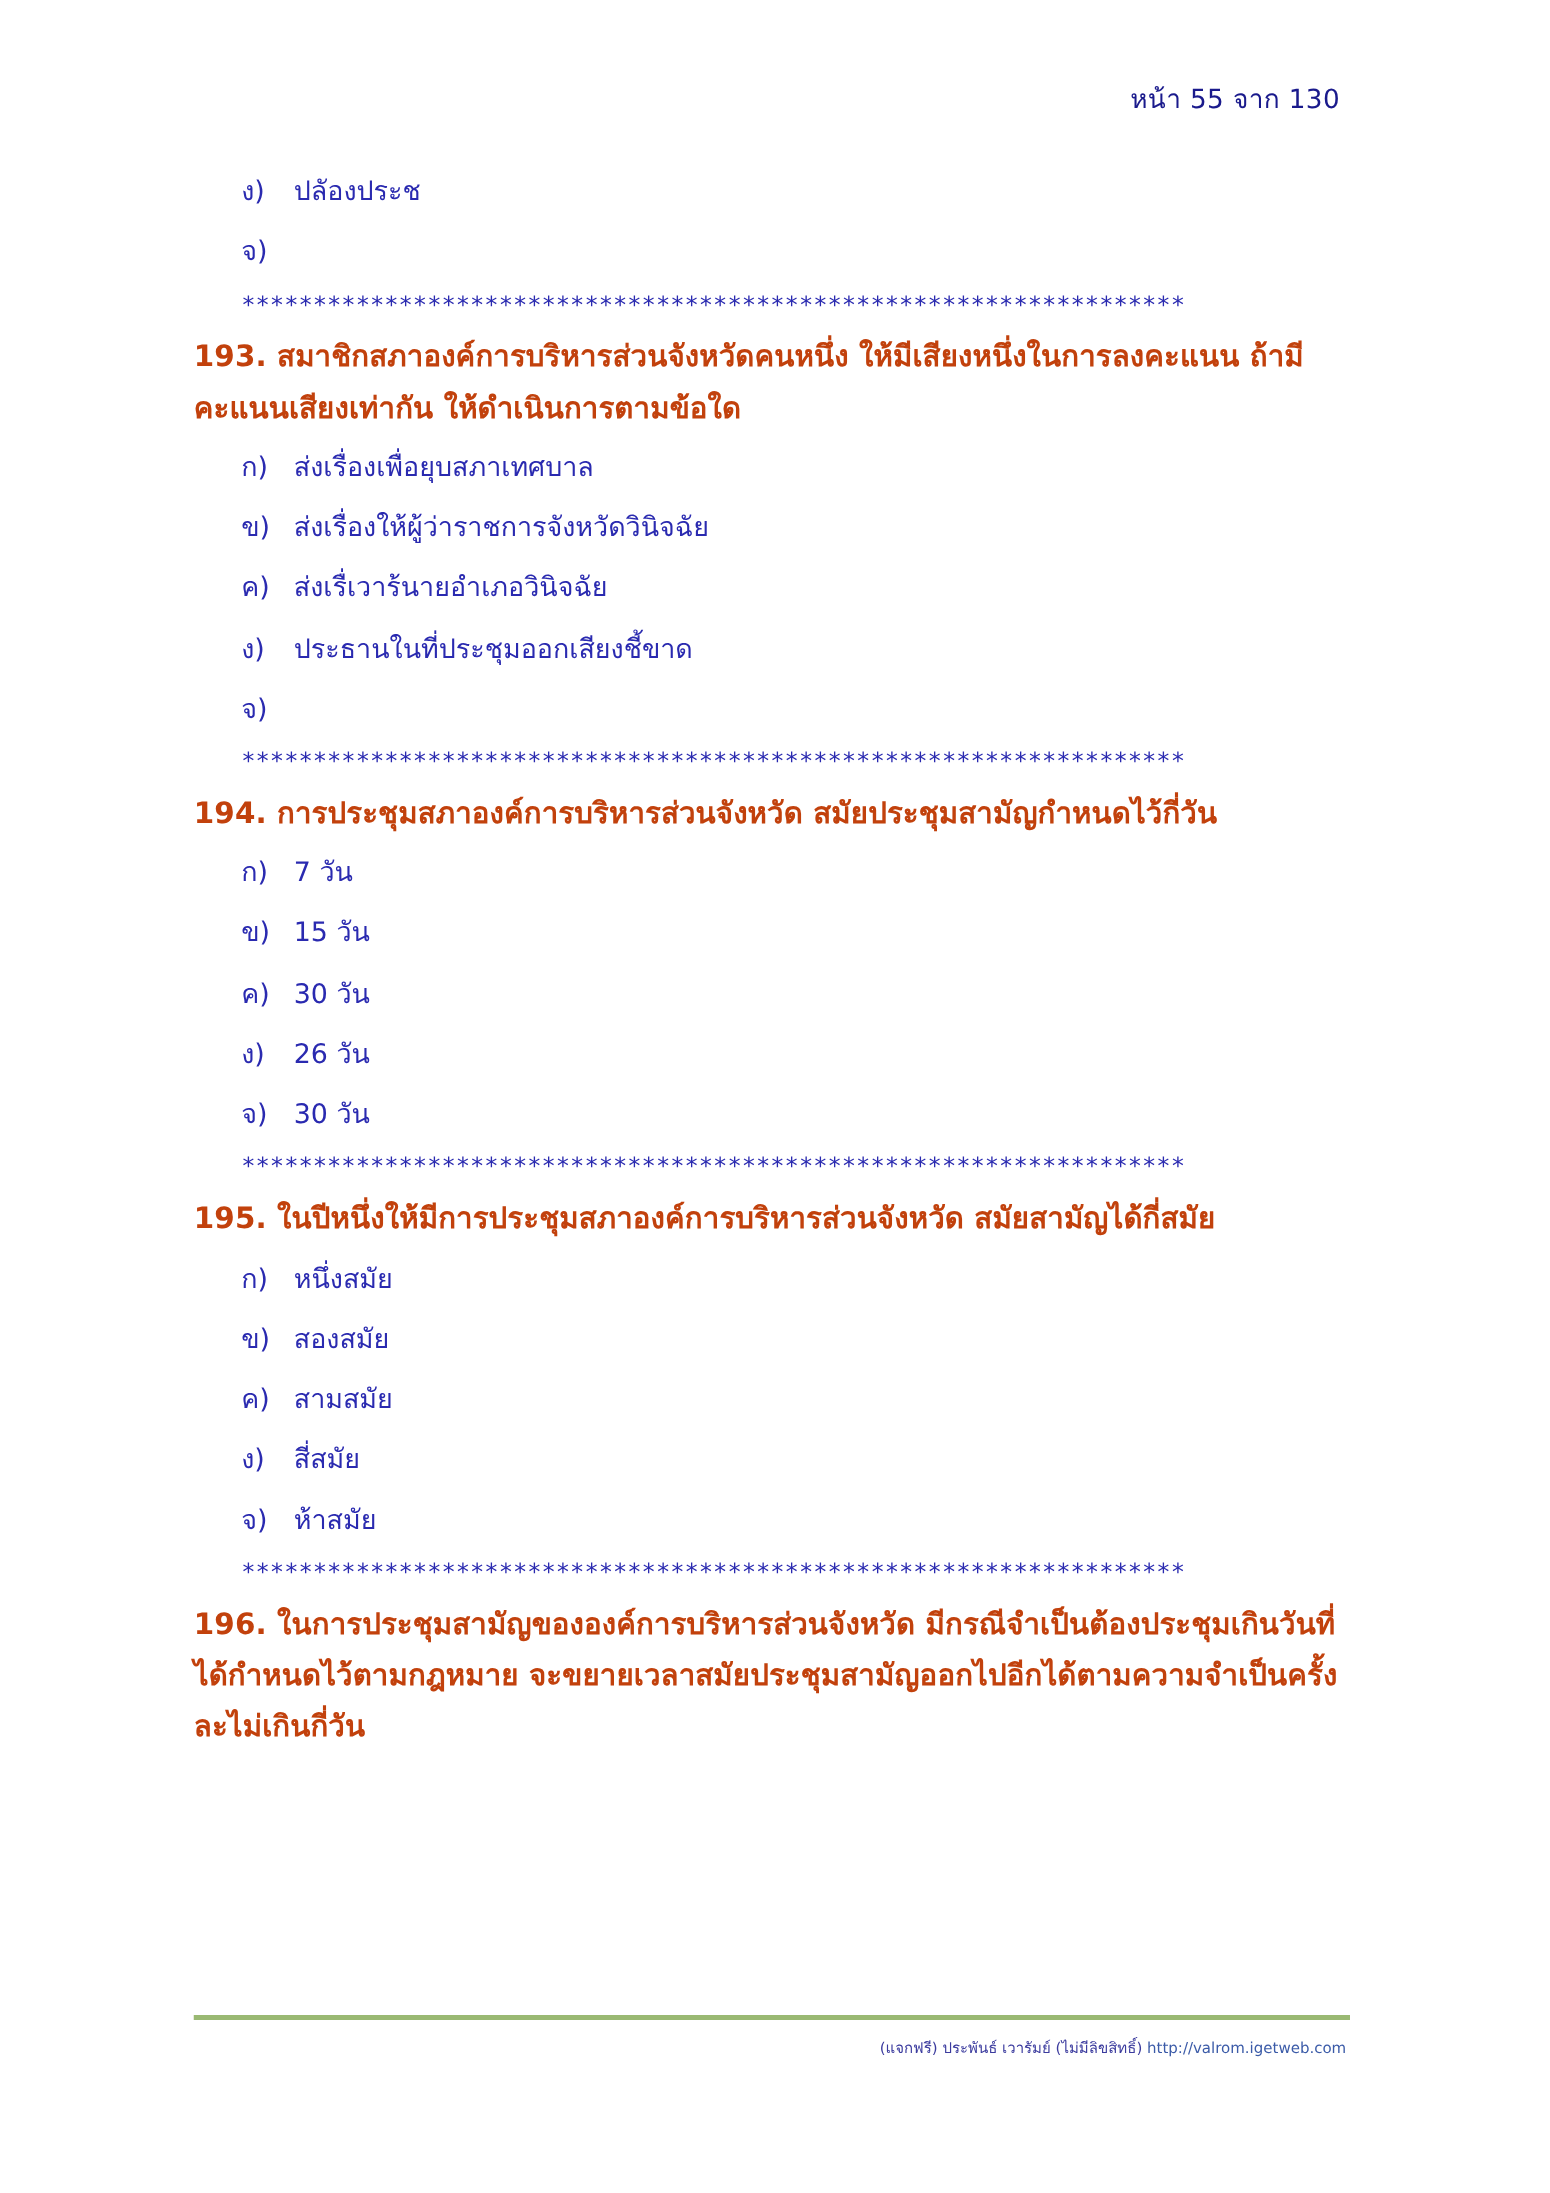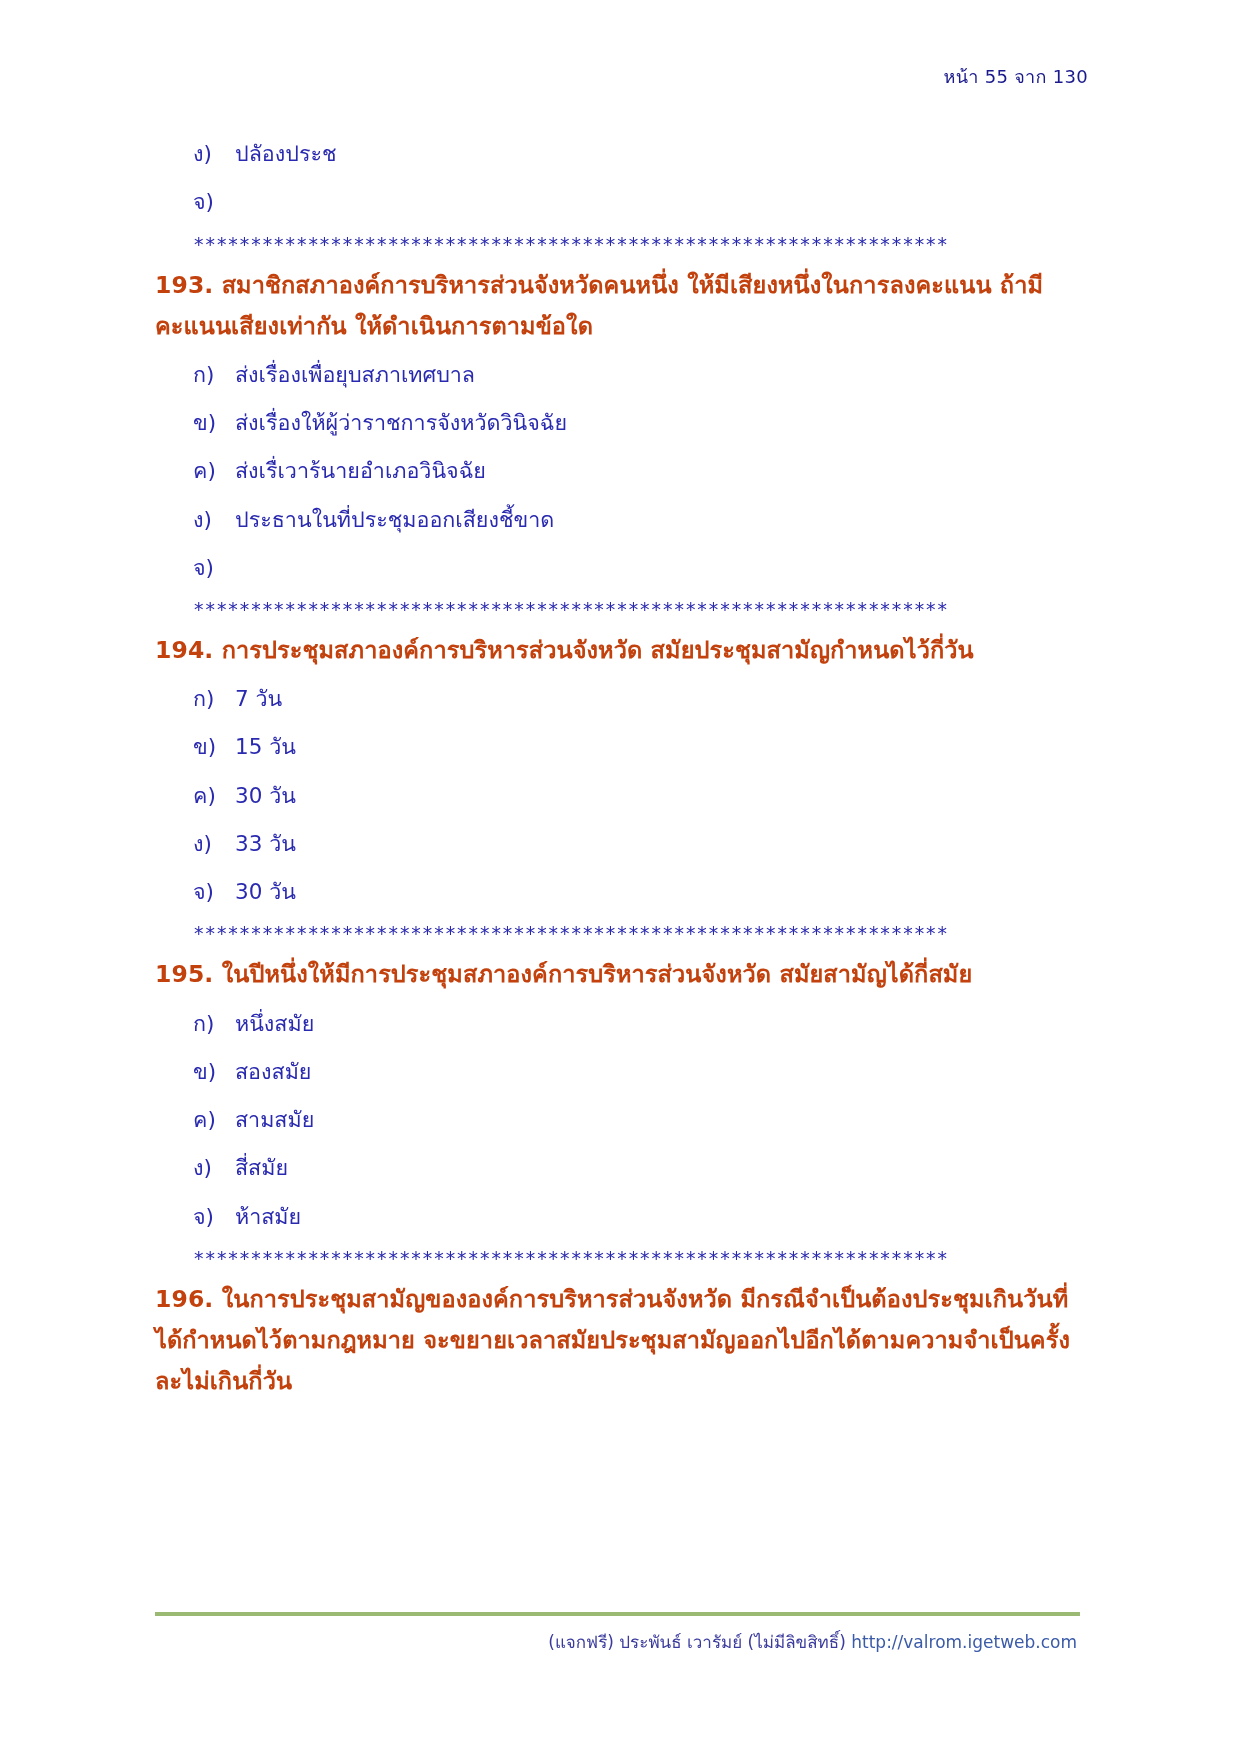--- a/index.html
+++ b/index.html
@@ -16,23 +16,23 @@
   }
   .page {
     position: relative;
     width: 1240px;
     height: 1754px;
     box-sizing: border-box;
   }
   .header {
     position: absolute;
     top: 62px;
-    right: 152px;
+    right: 168px;
     color: #1a1a8c;
-    font-size: 18px;
+    font-size: 21px;
     letter-spacing: 0.3px;
   }
   .content {
     position: absolute;
     top: 130px;
     left: 155px;
     width: 920px;
   }
   .q-text {
     color: #c2410c;
@@ -78,21 +78,21 @@
     top: 1612px;
     width: 925px;
     height: 4px;
     background: #9ab973;
   }
   .footer-text {
     position: absolute;
     right: 163px;
     top: 1628px;
     color: #3b3b9e;
-    font-size: 17px;
+    font-size: 12px;
   }
   .footer-text .url {
     color: #3b5ba8;
   }
 </style>
 </head>
 <body>
 
 <div class="page">
 
@@ -144,21 +144,21 @@
       <li class="choice">
         <span class="choice-key">ข)</span>
         <span class="choice-label">15 วัน</span>
       </li>
       <li class="choice">
         <span class="choice-key">ค)</span>
         <span class="choice-label">30 วัน</span>
       </li>
       <li class="choice">
         <span class="choice-key">ง)</span>
-        <span class="choice-label">33 วัน</span>
+        <span class="choice-label">26 วัน</span>
       </li>
       <li class="choice">
         <span class="choice-key">จ)</span>
         <span class="choice-label">30 วัน</span>
       </li>
     </ul>
     <div class="divider">******************************************************************</div>
 
     <div class="q-text">195. ในปีหนึ่งให้มีการประชุมสภาองค์การบริหารส่วนจังหวัด สมัยสามัญได้กี่สมัย</div>
     <ul class="choices">

